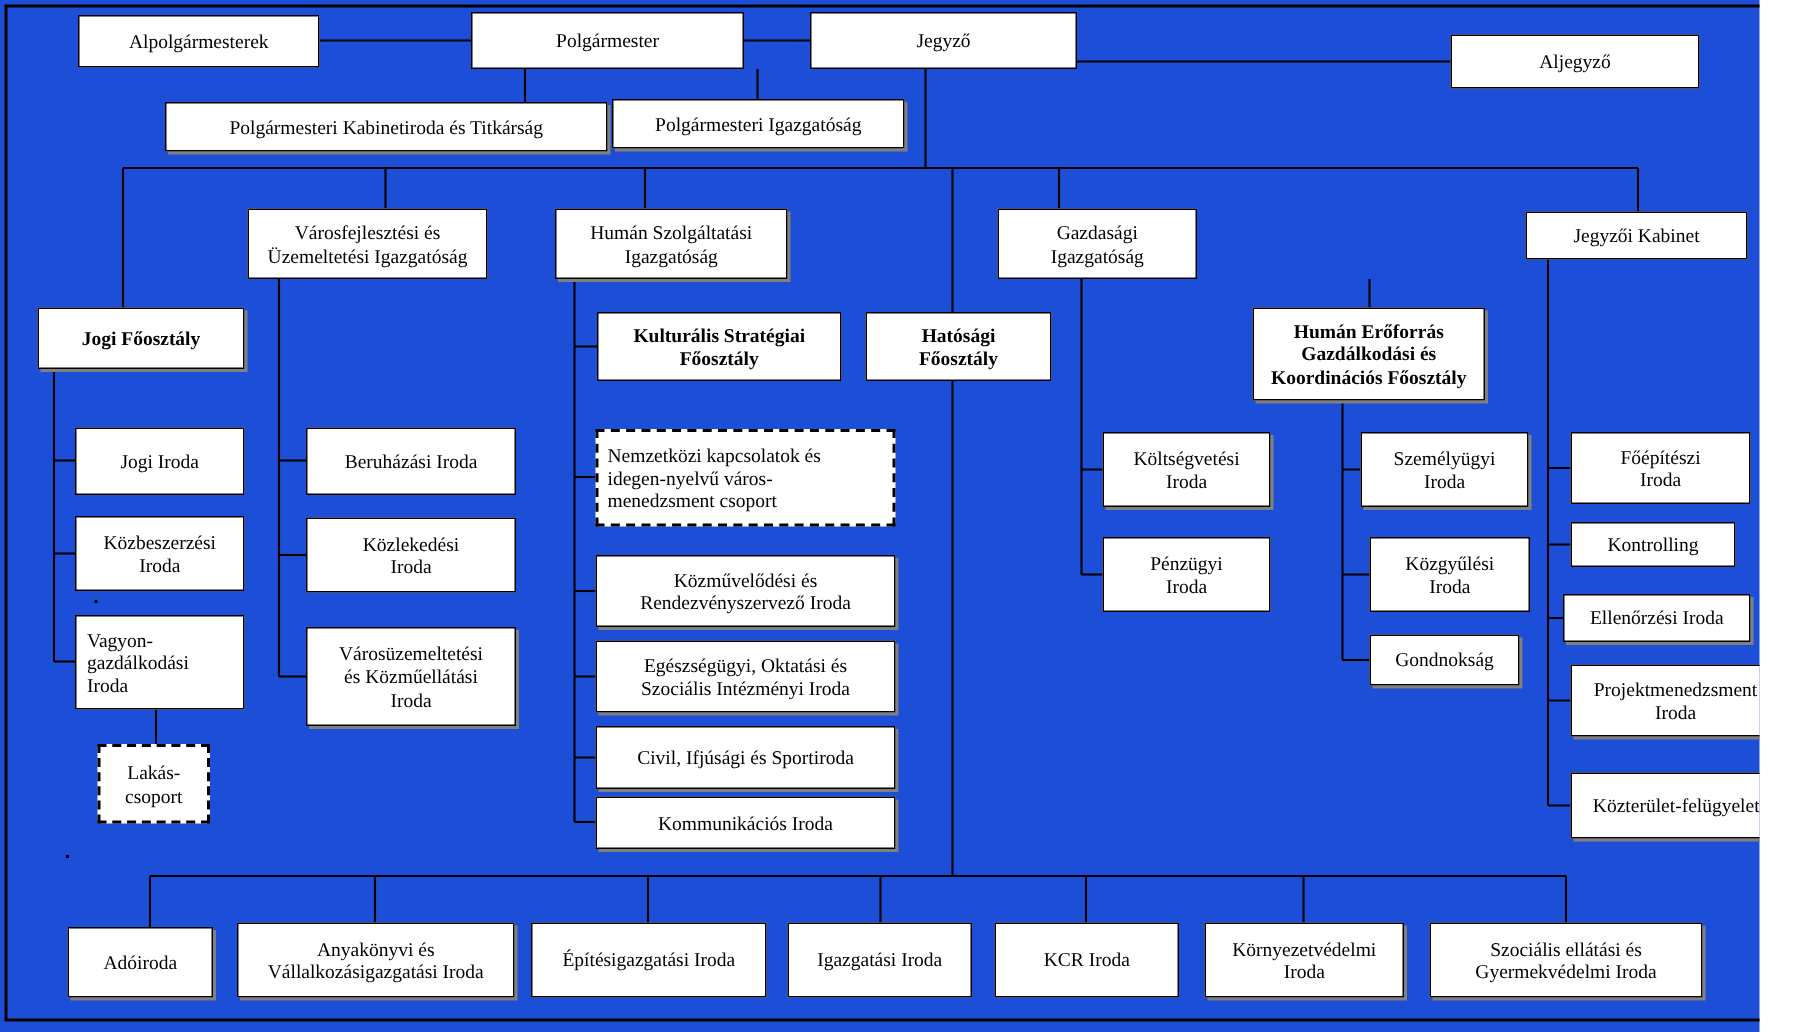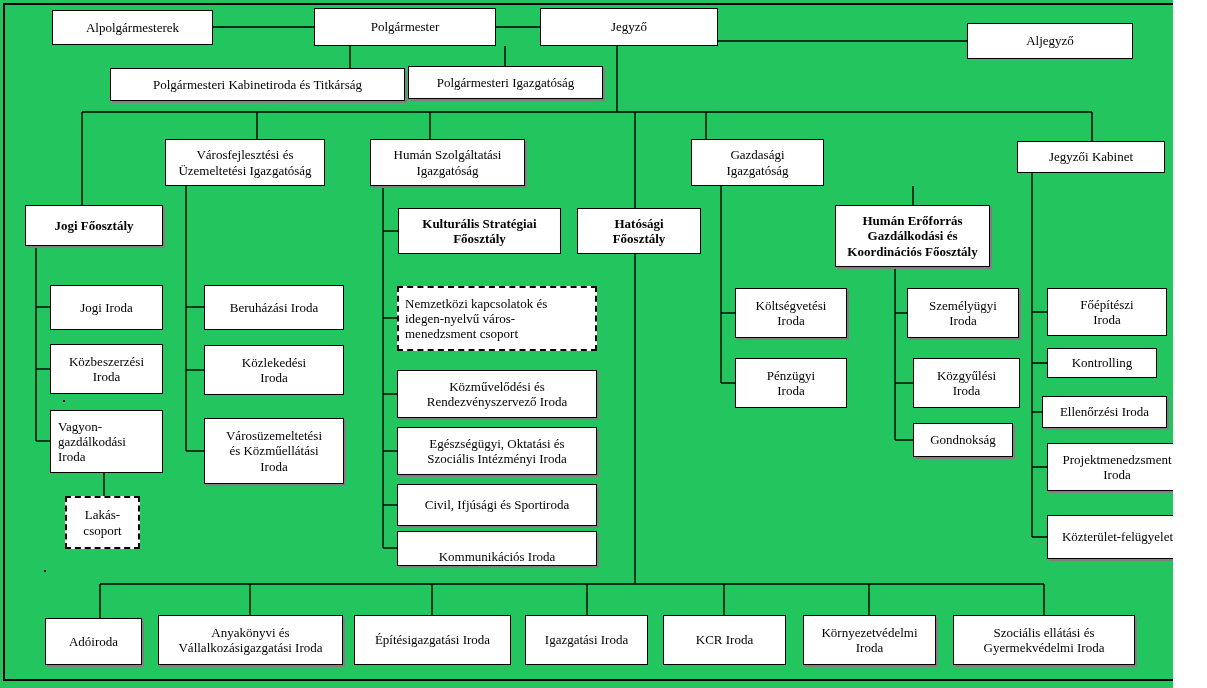--- a/index.html
+++ b/index.html
@@ -1,20 +1,20 @@
 <!DOCTYPE html>
 <html><head>
 <meta charset="utf-8">
 <title>Szervezeti abra</title>
 <style>
   html,body{margin:0;padding:0;background:#ffffff;}
   #root{
     position:relative;
     width:1173px;height:688px;
-    background:#22c55e;
+    background:#1d4ed8;
     font-family:"Liberation Serif","DejaVu Serif",serif;
     overflow:hidden;
   }
   #frame{
     position:absolute;left:3px;top:3px;
     width:1198px;height:678px;
     border:2px solid #000;
     box-sizing:border-box;
   }
   #lines{position:absolute;left:0;top:0;width:1207px;height:688px;}
@@ -128,21 +128,21 @@
       </div>
       <div class="node" style="left: 408px; top: 66px; width: 195px; height: 33px;">
         <span class="lbl">Polgármesteri Igazgatóság</span>
       </div>
       <div class="node plain" style="left: 165px; top: 139px; width: 160px; height: 47px;">
         <span class="lbl">Városfejlesztési és<br>Üzemeltetési Igazgatóság</span>
       </div>
       <div class="node" style="left: 370px; top: 139px; width: 155px; height: 47px;">
         <span class="lbl">Humán Szolgáltatási<br>Igazgatóság</span>
       </div>
-      <div class="node plain" style="left: 665px; top: 139px; width: 133px; height: 47px; margin-left: 26px;">
+      <div class="node plain" style="left: 665px; top: 139px; width: 133px; height: 47px;">
         <span class="lbl">Gazdasági<br>Igazgatóság</span>
       </div>
       <div class="node plain" style="left: 1017px; top: 141px; width: 148px; height: 32px;">
         <span class="lbl">Jegyzői Kabinet</span>
       </div>
       <div class="node bold" style="left: 25px; top: 205px; width: 138px; height: 41px;">
         <span class="lbl">Jogi Főosztály</span>
       </div>
       <div class="node plain bold" style="left: 398px; top: 208px; width: 163px; height: 46px;">
         <span class="lbl">Kulturális Stratégiai<br>Főosztály</span>
@@ -179,21 +179,21 @@
       </div>
       <div class="node" style="left: 397px; top: 370px; width: 200px; height: 48px;">
         <span class="lbl">Közművelődési és<br>Rendezvényszervező Iroda</span>
       </div>
       <div class="node" style="left: 397px; top: 427px; width: 200px; height: 48px;">
         <span class="lbl">Egészségügyi, Oktatási és<br>Szociális Intézményi Iroda</span>
       </div>
       <div class="node" style="left: 397px; top: 484px; width: 200px; height: 42px;">
         <span class="lbl">Civil, Ifjúsági és Sportiroda</span>
       </div>
-      <div class="node" style="left: 397px; top: 531px; width: 200px; height: 35px; align-items: flex-end;">
+      <div class="node" style="left: 397px; top: 531px; width: 200px; height: 35px;">
         <span class="lbl">Kommunikációs Iroda</span>
       </div>
       <div class="node" style="left: 735px; top: 288px; width: 112px; height: 50px;">
         <span class="lbl">Költségvetési<br>Iroda</span>
       </div>
       <div class="node plain" style="left: 735px; top: 358px; width: 112px; height: 50px;">
         <span class="lbl">Pénzügyi<br>Iroda</span>
       </div>
       <div class="node" style="left: 907px; top: 288px; width: 112px; height: 50px;">
         <span class="lbl">Személyügyi<br>Iroda</span>

